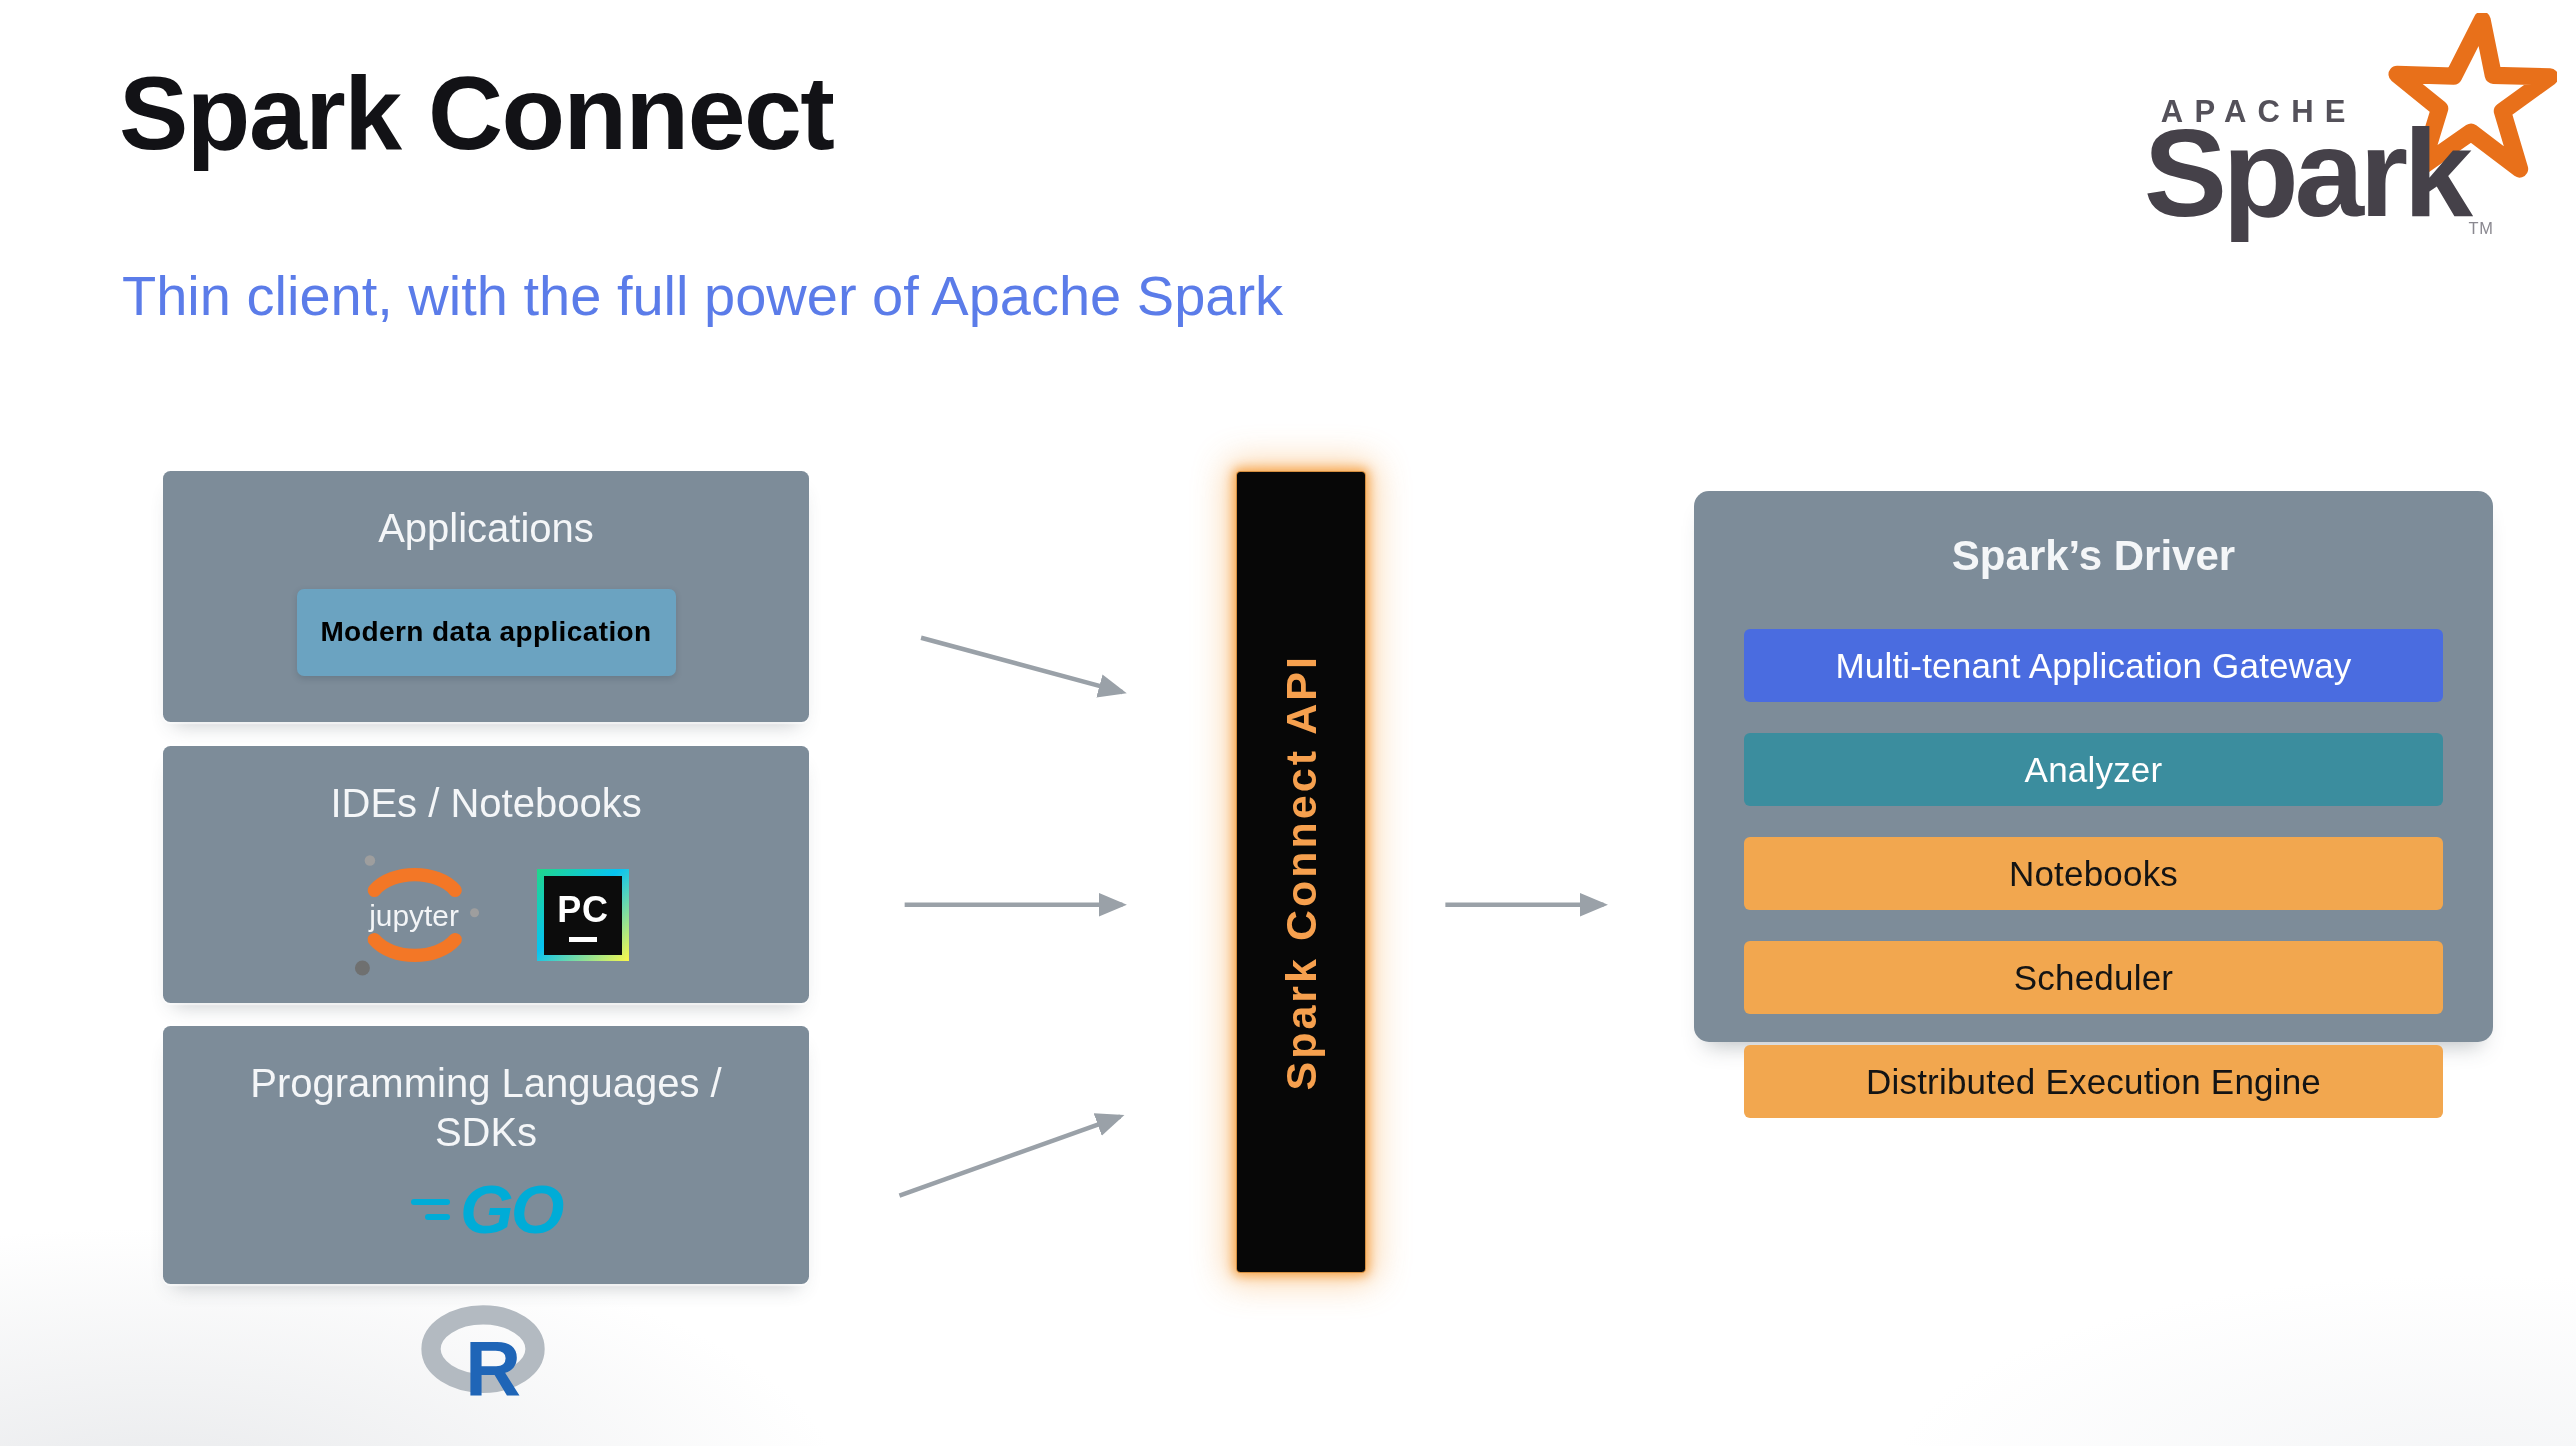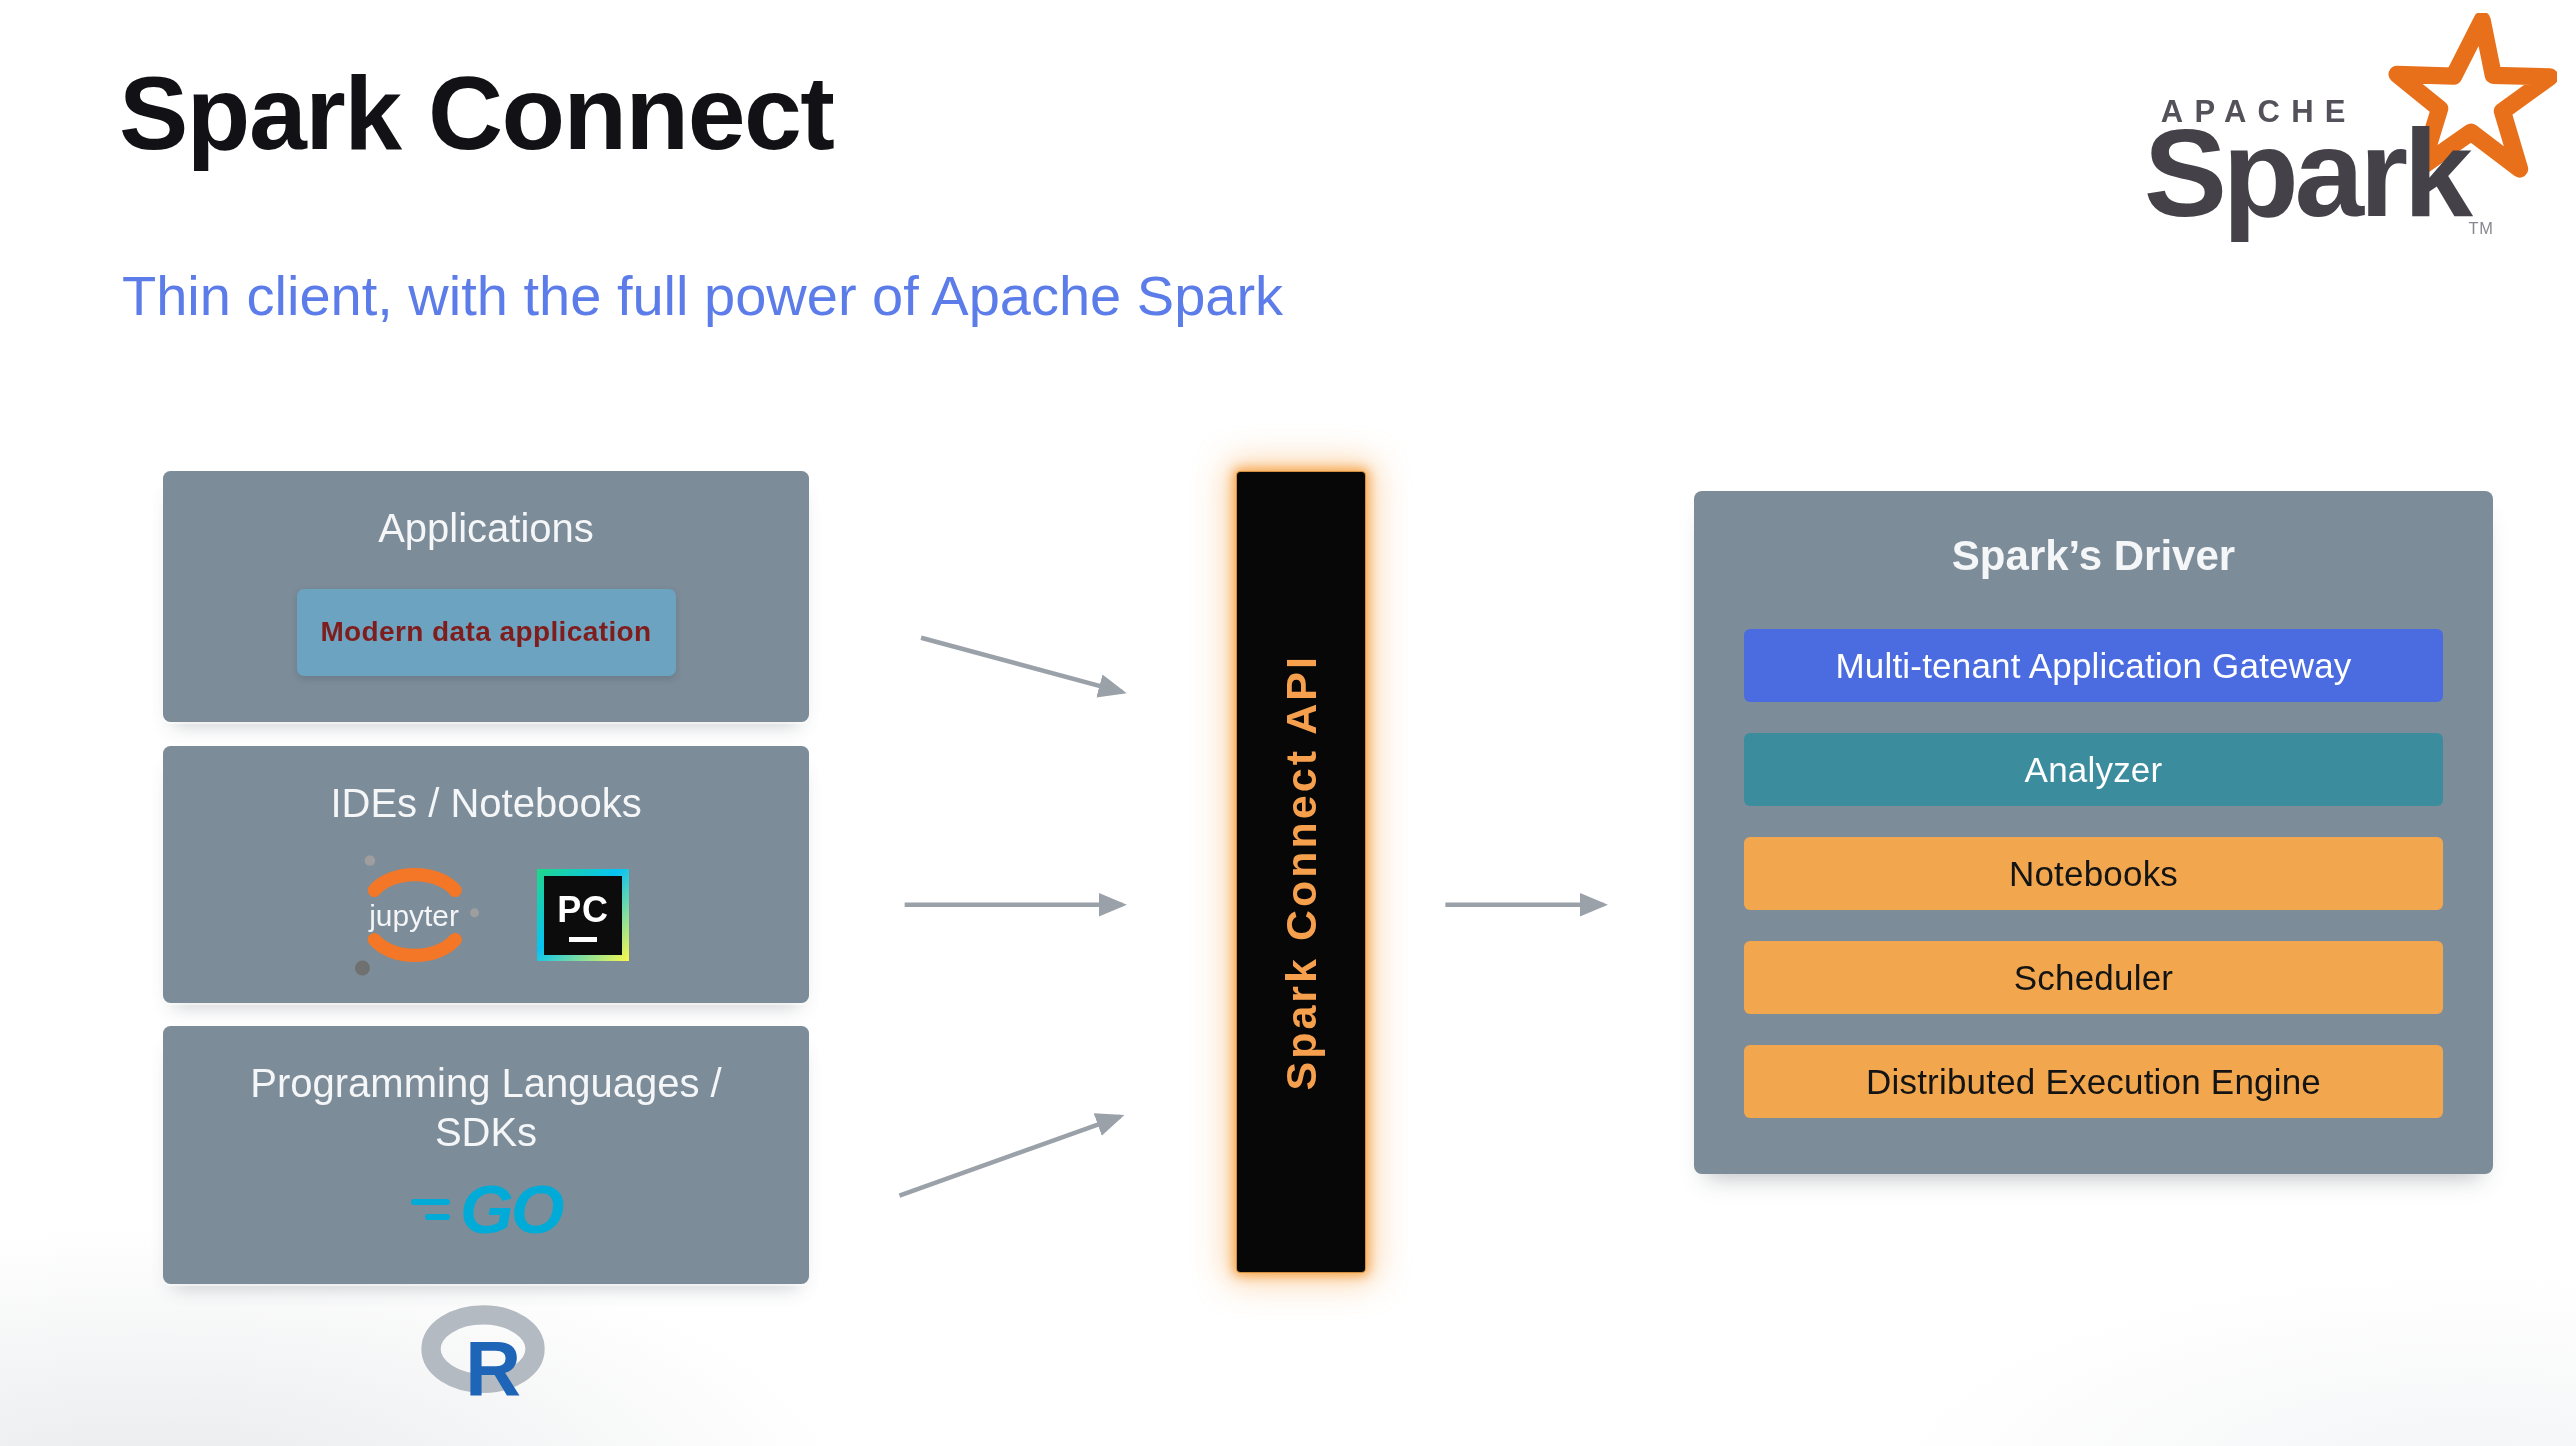--- a/index.html
+++ b/index.html
@@ -54,21 +54,21 @@
     color:#f4f6f8; padding:33px 60px 0 60px; line-height:1.22;
   }
   .panel-apps  { top:471px;  height:251px; }
   .panel-ides  { top:746px; height:257px; }
   .panel-langs { top:1026px; height:258px; }
 
   .app-button {
     margin:36px auto 0 auto; width:379px; height:87px;
     background:#6ba3c1; border-radius:7px;
     display:flex; align-items:center; justify-content:center;
-    font-size:28px; font-weight:700; color:#7f1d1d; letter-spacing:0.4px;
+    font-size:28px; font-weight:700; color:#000000; letter-spacing:0.4px;
     box-shadow:0 2.2px 6px rgba(30,50,60,.18);
   }
 
   .icons-row { display:flex; justify-content:center; align-items:center; gap:52px; margin-top:16.4px; }
   .panel-langs .icons-row { gap:54px; margin-top:13.4px;flex-direction:column; }
 
   
   .jupyter-wrap { width:142px; height:142px; position:relative; }
 
   
@@ -104,22 +104,22 @@
     writing-mode:vertical-rl; transform:rotate(180deg);
     font-size:43px; font-weight:700; letter-spacing:3px;
     color:#f6a04e; white-space:nowrap;
   }
 
   
   .arrows { position:absolute; inset:0; pointer-events:none; }
 
   
   .driver-panel {
-    position:absolute; left:1694px; top:491px; width:799px; height:683px;
-    background:#7d8c99; border-radius:8px;
+    position:absolute; left:1694px; top:491px; width:799px; height:551px;
+    background:#7d8c99; border-radius:15px;
     box-shadow:0 15px 22.4px -12px rgba(55,65,75,.35);
   }
   .driver-title {
     text-align:center; font-size:42px; font-weight:700; color:#f4f6f8;
     padding-top:41px;
   }
   .driver-rows {
     display:flex; flex-direction:column; gap:31px;
     padding:0 50px; margin-top:49px;
   }

